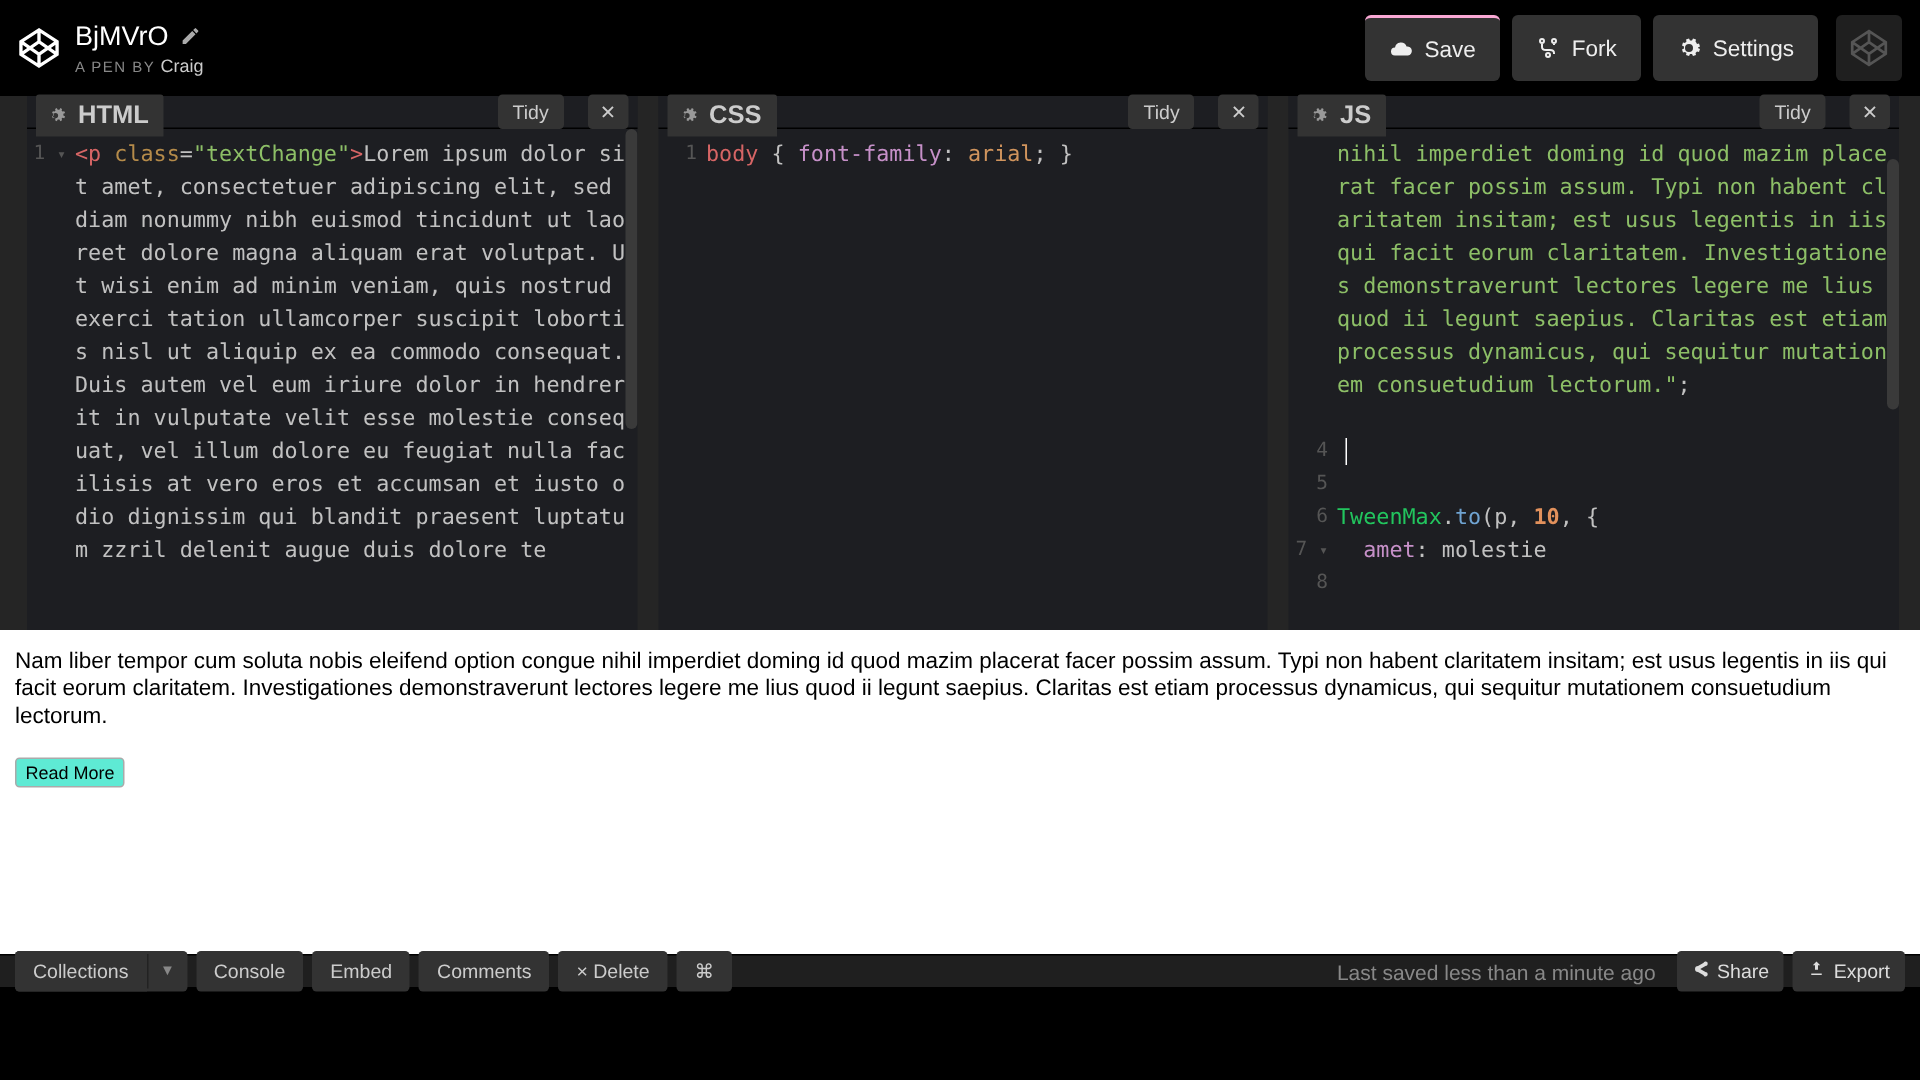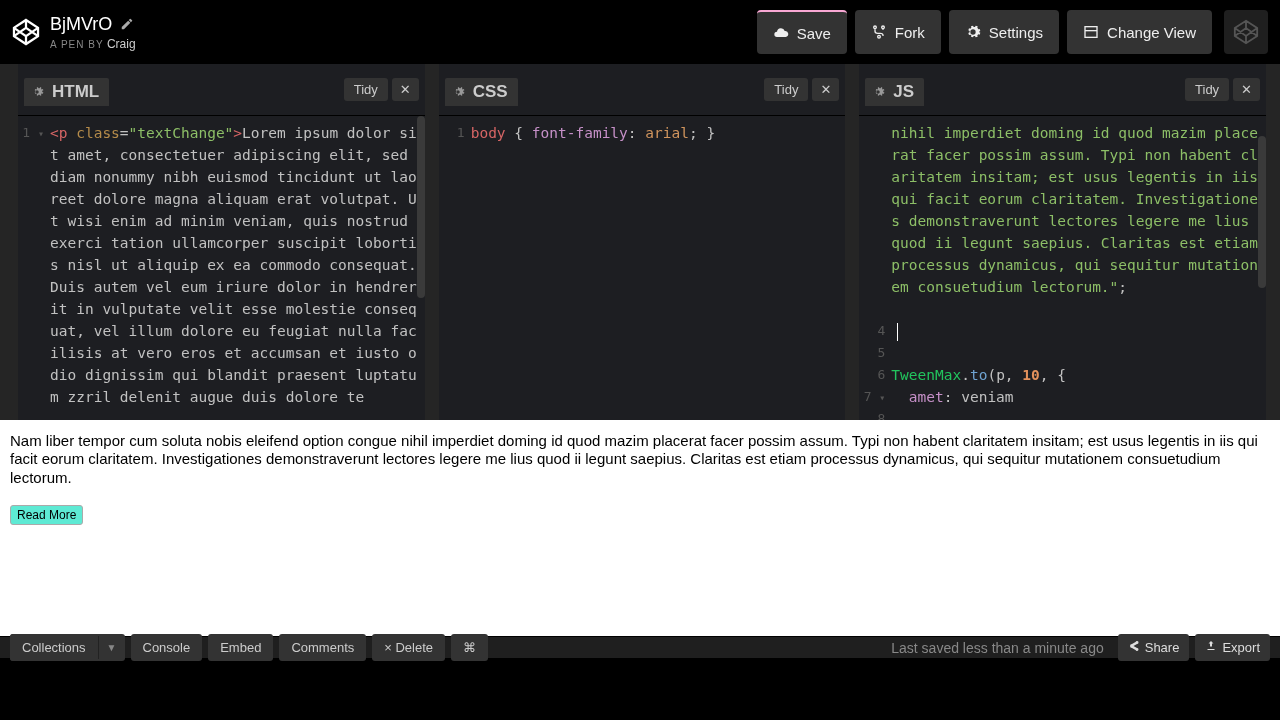--- a/index.html
+++ b/index.html
@@ -12,25 +12,25 @@
 .pen-sub { font-size: 12px; color: #888; margin-top: 2px; }
 .pen-sub .author { color: #ccc; }
 .header-btns { display: flex; gap: 8px; align-items: center; }
 .hbtn { background: #333; border: none; color: #eee; padding: 0 16px; height: 44px; font-size: 15px; border-radius: 4px; display: flex; align-items: center; gap: 8px; cursor: pointer; }
 .hbtn.save { border-top: 2px solid #f9a8d4; background: #333; }
 .hbtn svg { width: 16px; height: 16px; fill: currentColor; }
 .avatar { width: 44px; height: 44px; background: #1f1f1f; border-radius: 4px; margin-left: 4px; display:flex;align-items:center;justify-content:center; }
 .avatar svg { width: 26px; height: 26px; }
 .panes { display: flex; height: 356px; background: #252525; gap: 14px; padding: 0 14px 0 18px; }
 .pane { flex: 1; background: #1d1e22; display: flex; flex-direction: column; min-width: 0; }
-.pane-head { height: 52px; background: #1d1e22; display: flex; align-items: center; padding: 0 6px; border-bottom: 1px solid #000; }
+.pane-head { height: 22px; background: #1d1e22; display: flex; align-items: center; padding: 0 6px; border-bottom: 1px solid #000; }
 .pane-head-left { display: flex; align-items: center; gap: 8px; background: #333; padding: 4px 10px 4px 6px; border-radius: 2px 2px 0 0; margin-top:4px;}
 .pane-title { font-size: 17px; font-weight: 700; color: #ccc; }
 .gear { width: 14px; height: 14px; fill: #999; }
-.pane-head-right { margin-left: auto; display: flex; gap: 4px; }
+.pane-head-right { margin-left: auto; display: flex; gap: 16px; }
 .pane-head-right button { background: #333; border: none; color: #ccc; font-size: 13px; padding: 4px 10px; border-radius: 3px; cursor: pointer; }
 .pane-head-right .close { padding: 4px 8px; }
 .editor { flex: 1; display: flex; overflow: hidden; font-family: "Menlo", "Consolas", monospace; font-size: 14.5px; line-height: 22px; position: relative; }
 .gutter { width: 30px; color: #555; text-align: right; padding: 6px 4px 0 0; user-select: none; font-size: 13px; }
 .gutter div { height: 22px; }
 .gutter .arrowd::after { content: "▾"; color: #555; font-size: 10px; }
 .code { flex: 1; padding: 6px 6px 0 2px; color: #c1c1c1; overflow: hidden; white-space: pre-wrap; word-break: break-all; }
 .scroll-ind { position: absolute; right: 0; top: 0; width: 8px; height: 60%; background: #3a3a3a; border-radius: 4px; }
 .tok-tag { color: #d66565; }
 .tok-attr { color: #b58b4a; }
@@ -90,27 +90,20 @@
           <path d="M6 3a2 2 0 100 4 2 2 0 000-4zm12 0a2 2 0 100 4 2 2 0 000-4zM6 7v4c0 2 2 3 4 3h4c2 0 4 1 4 3v1M18 7v2M12 17a2 2 0 100 4 2 2 0 000-4z" stroke="#eee" stroke-width="2" fill="none"></path>
         </svg>
       <span>Fork</span>
     </button>
     <button class="hbtn">
       <svg viewBox="0 0 24 24">
           <path d="M12 8a4 4 0 100 8 4 4 0 000-8zm9 4l2 1-1 3-2-.5a8 8 0 01-1.5 1.5l.5 2-3 1-1-2a8 8 0 01-2 0l-1 2-3-1 .5-2A8 8 0 018 16l-2 .5-1-3 2-1a8 8 0 010-2l-2-1 1-3 2 .5A8 8 0 019.5 5.5L9 3.5l3-1 1 2a8 8 0 012 0l1-2 3 1-.5 2A8 8 0 0120 8l2-.5 1 3-2 1a8 8 0 010 2z"></path>
         </svg>
       <span>Settings</span>
     </button>
-    <button class="hbtn">
-      <svg viewBox="0 0 24 24">
-          <rect x="3" y="4" width="18" height="16" stroke="#eee" stroke-width="2" fill="none"></rect>
-          <line x1="3" y1="10" x2="21" y2="10" stroke="#eee" stroke-width="2"></line>
-        </svg>
-      <span>Change View</span>
-    </button>
     <div class="avatar">
       <svg viewBox="0 0 100 100" stroke="#555" stroke-width="7" fill="none">
           <path d="M50 7 L93 35 L93 65 L50 93 L7 65 L7 35 Z M50 7 L50 35 M93 35 L50 65 L7 35 M7 65 L50 35 L93 65 M50 93 L50 65"></path>
         </svg>
     </div>
   </div>
 </div>
 
 <div class="panes">
 
@@ -178,21 +171,21 @@
         <div>5</div>
         <div>6</div>
         <div><span>7</span> <span class="arrowd"></span></div>
         <div>8</div>
       </div>
       <div class="code"><span class="tok-str">nihil imperdiet doming id quod mazim placerat facer possim assum. Typi non habent claritatem insitam; est usus legentis in iis qui facit eorum claritatem. Investigationes demonstraverunt lectores legere me lius quod ii legunt saepius. Claritas est etiam processus dynamicus, qui sequitur mutationem consuetudium lectorum."</span><span>;</span>
 
 <span class="caret"></span>
 
 <span class="tok-id">TweenMax</span><span class="tok-dot">.</span><span class="tok-fn">to</span><span>(</span><span>p</span><span>, </span><span class="tok-num">10</span><span>, {</span>
-  <span class="tok-key">amet</span><span>: </span><span>veniam</span></div>
+  <span class="tok-key">amet</span><span>: </span><span>molestie</span></div>
     </div>
   </div>
 
 </div>
 
 <div class="preview">
   <p>Nam liber tempor cum soluta nobis eleifend option congue nihil imperdiet doming id quod mazim placerat facer possim assum. Typi non habent claritatem insitam; est usus legentis in iis qui facit eorum claritatem. Investigationes demonstraverunt lectores legere me lius quod ii legunt saepius. Claritas est etiam processus dynamicus, qui sequitur mutationem consuetudium lectorum.</p>
   <button>Read More</button>
 </div>
 

